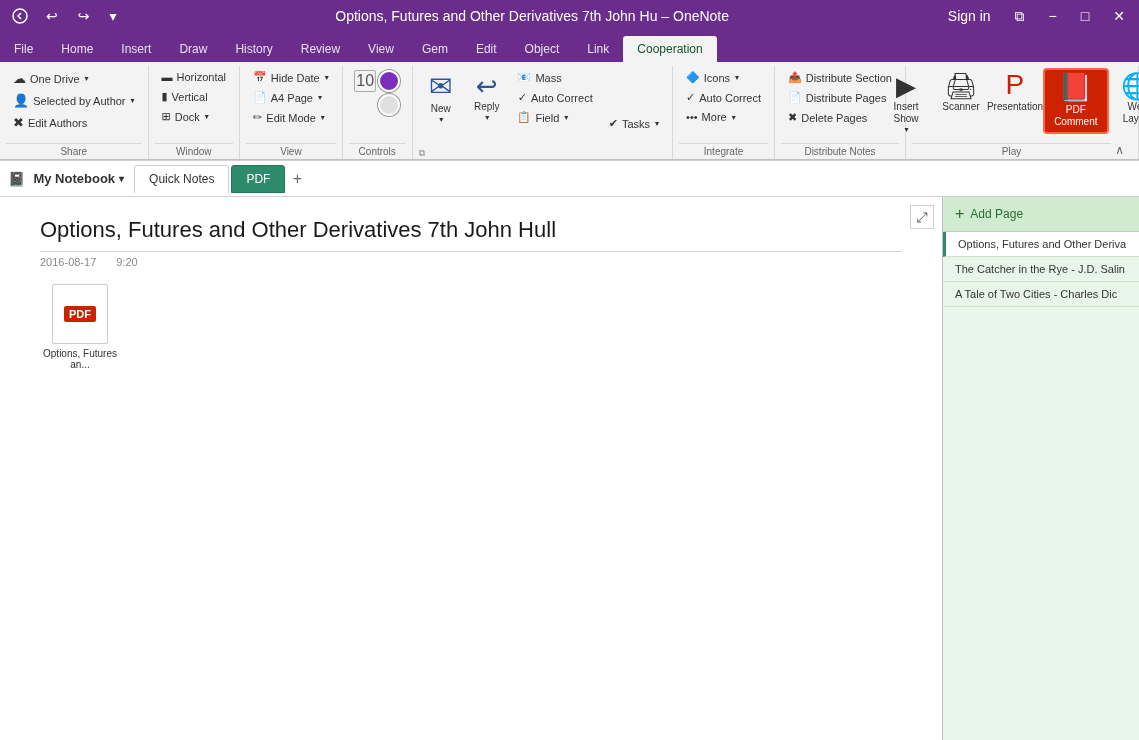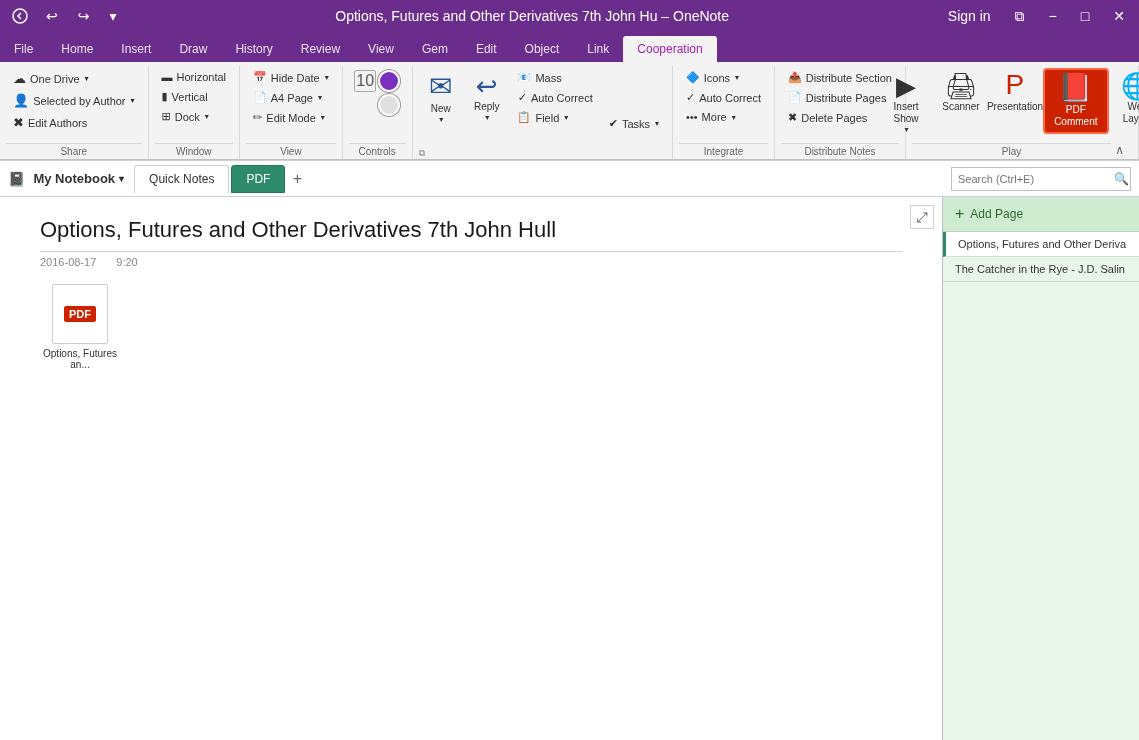--- a/index.html
+++ b/index.html
@@ -40,21 +40,21 @@
       font-size: 12px;
       cursor: pointer;
       color: rgba(255,255,255,0.85);
       border-radius: 3px 3px 0 0;
       height: 26px;
       display: flex;
       align-items: center;
     }
     .tab.active {
       background: #f3f3f3;
-      color: #a21caf;
+      color: #14532d;
     }
 
     
     .ribbon-content {
       display: flex;
       padding: 4px 0 0 0;
       background: #f3f3f3;
       border-bottom: 1px solid #c0c0c0;
       min-height: 90px;
     }
@@ -573,26 +573,20 @@
   </div>
   <div class="section-tab active-white">
     <span>Quick Notes</span>
   </div>
   <div class="section-tab active-teal">
     <span>PDF</span>
   </div>
   <div class="section-add">
     <span>+</span>
   </div>
-  <div class="search-bar">
-    <div style="position:relative;display:flex;align-items:center;">
-      <input class="search-input" type="text" placeholder="Search (Ctrl+E)" style="">
-      <button style="position:absolute;right:2px;background:none;border:none;cursor:pointer;font-size:12px;color:#555;">🔍</button>
-    </div>
-  </div>
 </div>
 
 <div class="main-area">
 
   <div class="content-area" style="position:relative;">
     <div class="page-content">
       <h1 class="page-title">Options, Futures and Other Derivatives 7th John Hull</h1>
       <div class="page-meta">
         <span>2016-08-17</span>
         <span>9:20</span>
@@ -607,14 +601,15 @@
     <button style="position:absolute;top:8px;right:8px;background:none;border:1px solid #d0d0d0;cursor:pointer;font-size:14px;color:#555;width:24px;height:24px;display:flex;align-items:center;justify-content:center;">⤢</button>
   </div>
 
   <div class="right-panel">
     <div class="add-page-btn">
       <span style="font-size:16px;color:#2d6b2d;">+</span>
       <span>Add Page</span>
     </div>
     <div class="page-list-item active">Options, Futures and Other Deriva</div>
     <div class="page-list-item">The Catcher in the Rye - J.D. Salin</div>
+    <div class="page-list-item">A Tale of Two Cities - Charles Dic</div>
   </div>
 </div>
 
 </body></html>

